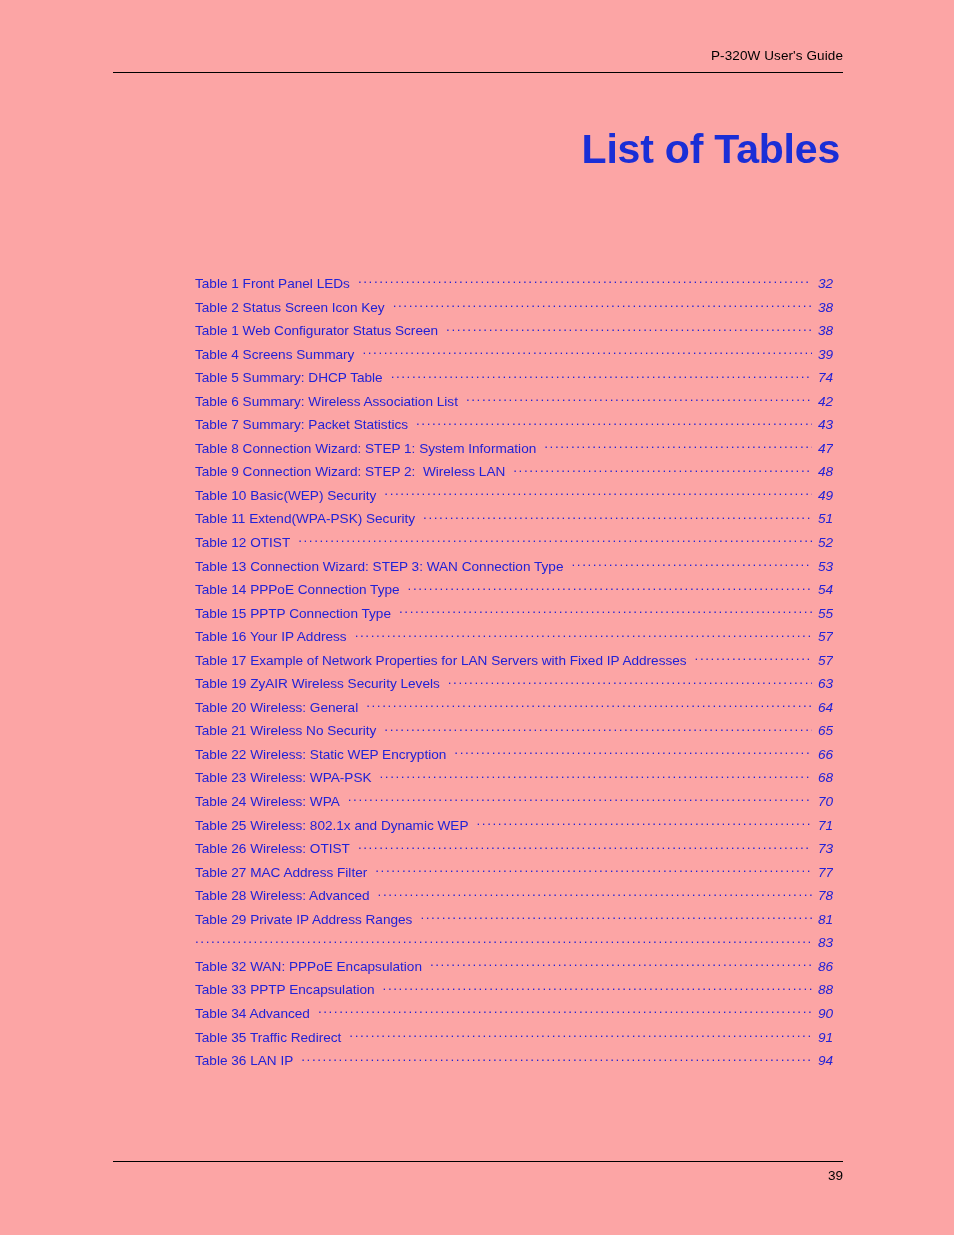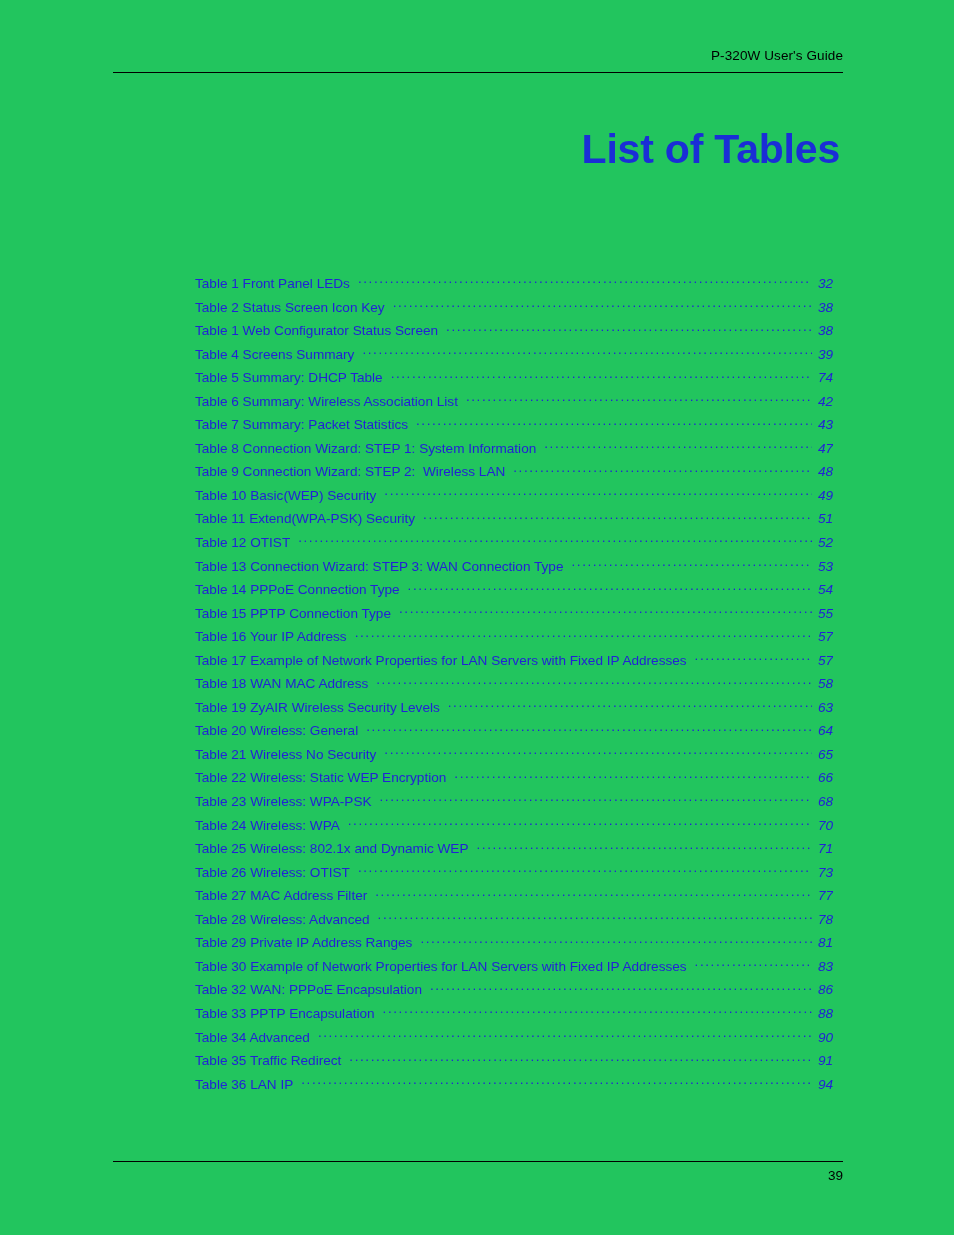--- a/index.html
+++ b/index.html
@@ -14,21 +14,21 @@
     position: relative;
     font-family: "Liberation Sans", sans-serif;
     -webkit-font-smoothing: antialiased;
   }
 
   .page {
     position: absolute;
     left: 0; top: 0;
     width: 954px;
     height: 1235px;
-    background: #22c55e;
+    background: #fca5a5;
   }
 
   
   .header {
     position: absolute;
     left: 113px;
     top: 46px;
     width: 730px;
     text-align: right;
   }
@@ -228,25 +228,20 @@
         <span class="toc-label">Table 16 Your IP Address</span>
         <span class="toc-leader"></span>
         <span class="toc-page">57</span>
       </div>
       <div class="toc-entry">
         <span class="toc-label">Table 17 Example of Network Properties for LAN Servers with Fixed IP Addresses</span>
         <span class="toc-leader"></span>
         <span class="toc-page">57</span>
       </div>
       <div class="toc-entry">
-        <span class="toc-label">Table 18 WAN MAC Address</span>
-        <span class="toc-leader"></span>
-        <span class="toc-page">58</span>
-      </div>
-      <div class="toc-entry">
         <span class="toc-label">Table 19 ZyAIR Wireless Security Levels</span>
         <span class="toc-leader"></span>
         <span class="toc-page">63</span>
       </div>
       <div class="toc-entry">
         <span class="toc-label">Table 20 Wireless: General</span>
         <span class="toc-leader"></span>
         <span class="toc-page">64</span>
       </div>
       <div class="toc-entry">
@@ -288,21 +283,20 @@
         <span class="toc-label">Table 28 Wireless: Advanced</span>
         <span class="toc-leader"></span>
         <span class="toc-page">78</span>
       </div>
       <div class="toc-entry">
         <span class="toc-label">Table 29 Private IP Address Ranges</span>
         <span class="toc-leader"></span>
         <span class="toc-page">81</span>
       </div>
       <div class="toc-entry">
-        <span class="toc-label">Table 30 Example of Network Properties for LAN Servers with Fixed IP Addresses</span>
         <span class="toc-leader"></span>
         <span class="toc-page">83</span>
       </div>
       <div class="toc-entry">
         <span class="toc-label">Table 32 WAN: PPPoE Encapsulation</span>
         <span class="toc-leader"></span>
         <span class="toc-page">86</span>
       </div>
       <div class="toc-entry">
         <span class="toc-label">Table 33 PPTP Encapsulation</span>

